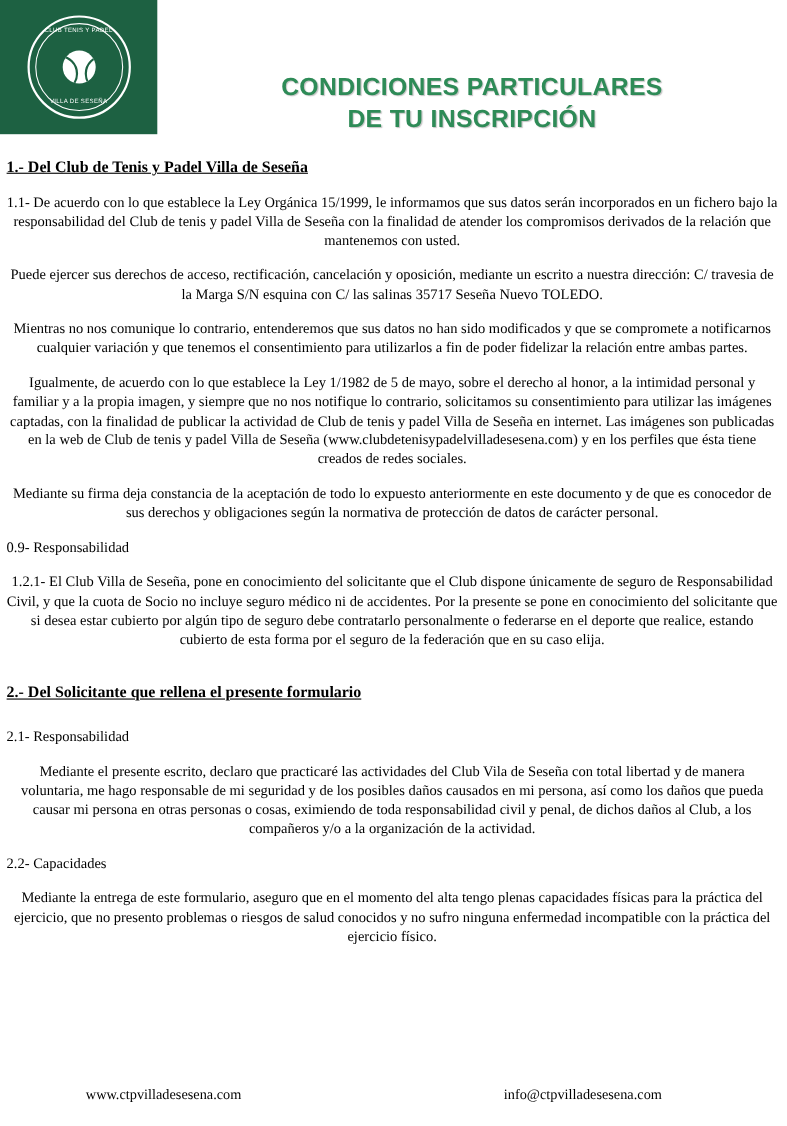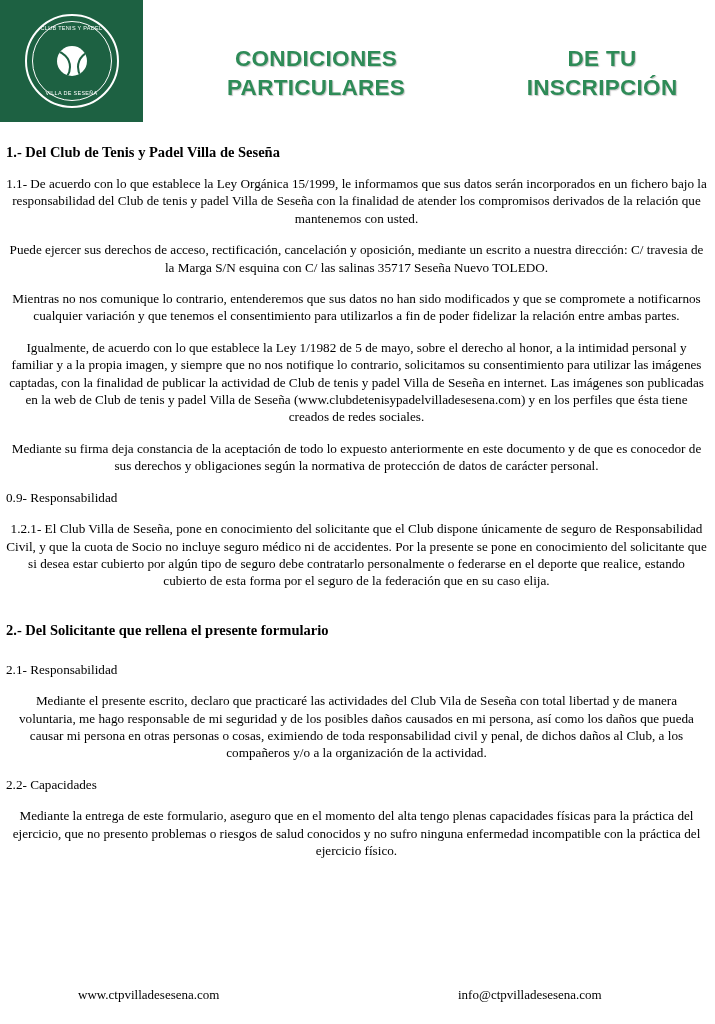--- a/index.html
+++ b/index.html
@@ -93,21 +93,21 @@
     right: 0;
     text-align: center;
     color: #ffffff;
     font-family: "Liberation Sans", sans-serif;
     font-size: 5.5px;
     letter-spacing: 0.3px;
   }
   .title-box {
     flex: 1 1 auto;
     display: flex;
-    flex-direction: row;
+    flex-direction: column;
     align-items: center;
     justify-content: flex-end;
     padding-top: 24px;
   }
   .doc-title-line {
     font-family: "Liberation Sans", sans-serif;
     font-weight: bold;
     font-size: 22.5px;
     color: #2e8b57;
     letter-spacing: 0.3px;
@@ -119,20 +119,21 @@
   
   .content {
     padding: 14px 8px 0 6px;
   }
   h2.section {
     font-family: "Liberation Serif", serif;
     font-weight: bold;
     font-size: 14.5px;
     margin: 8px 0 14px 0;
     color: #000;
+    text-decoration: underline;
   }
   h2.section.second {
     margin-top: 32px;
     margin-bottom: 22px;
   }
   p.para {
     font-size: 13.2px;
     line-height: 17.4px;
     margin: 0 0 14px 0;
     text-align: center;

